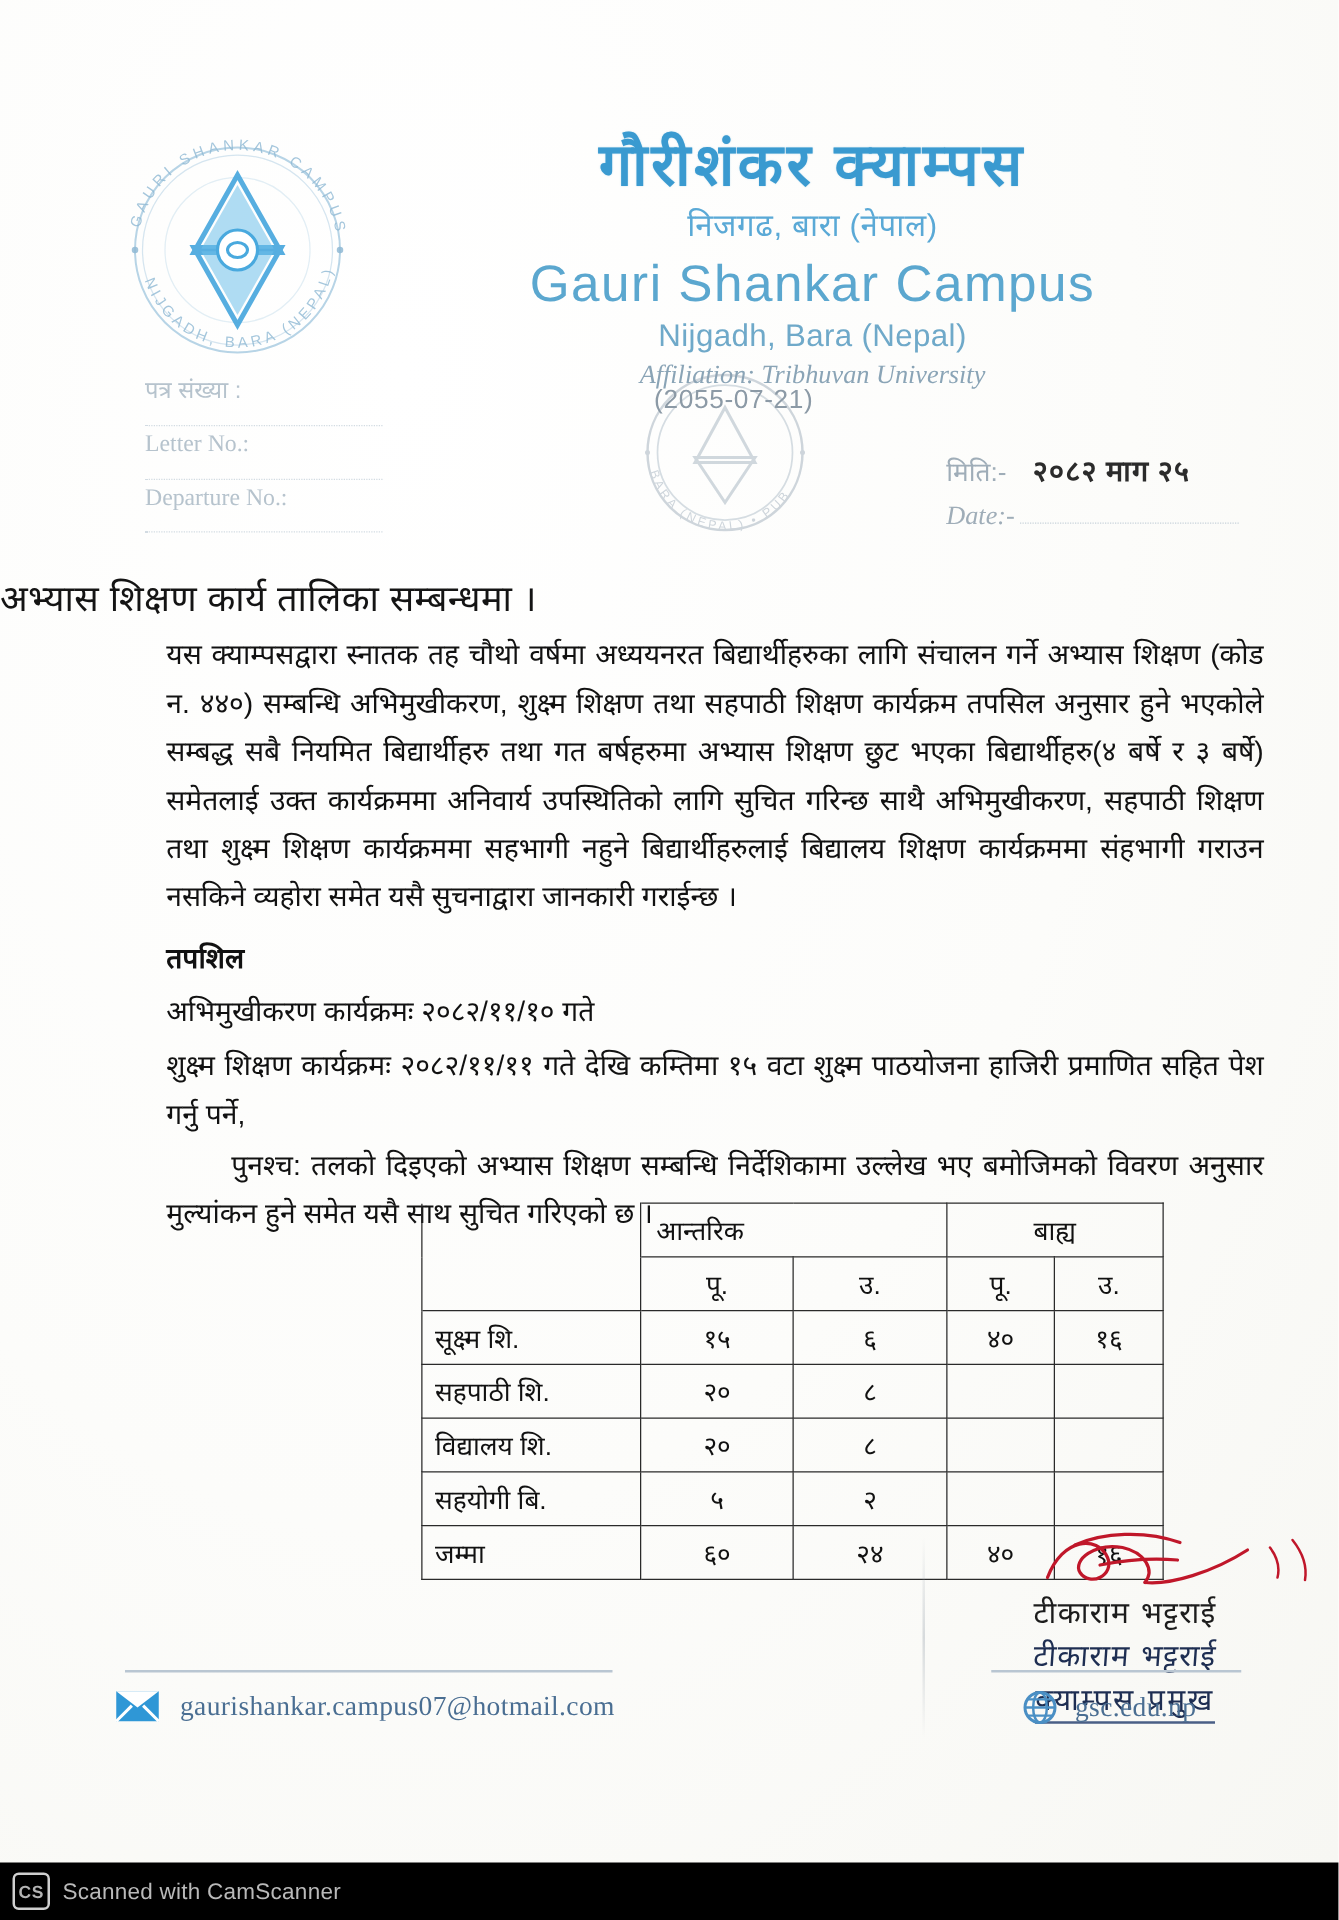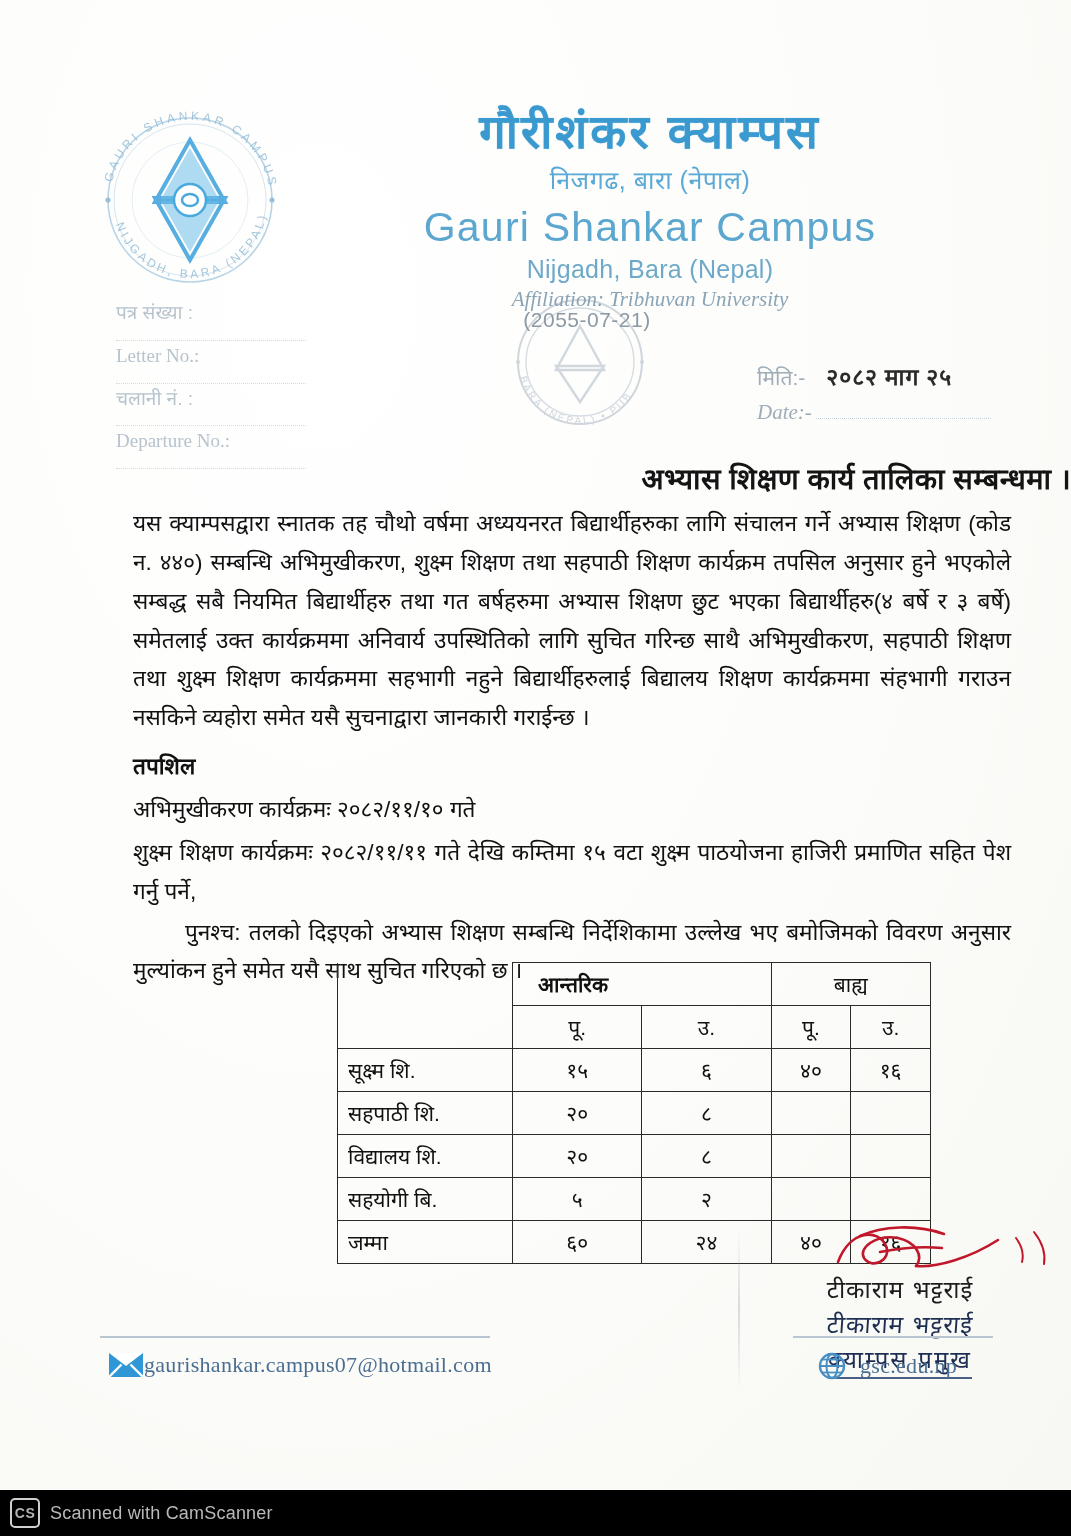--- a/index.html
+++ b/index.html
@@ -165,24 +165,24 @@
   .dateblock .dots2 {
     display:inline-block; width: 175px; margin-left:4px;
     border-bottom: 1.5px dotted #c8d2da; height: 11px;
   }
 
   
   .subject {
     position: absolute;
     left: 0; right: 0;
     top: 458px;
-    text-align: right;
+    text-align: left;
     font-family: "Liberation Sans", "DejaVu Sans", sans-serif;
     font-size: 29px;
-    font-weight: 700;
+    font-weight: 400;
     color: #141414;
     letter-spacing: .3px;
   }
   .body {
     position: absolute;
     left: 133px;
     top: 505px;
     width: 878px;
     font-family: "Liberation Sans", "DejaVu Sans", sans-serif;
     font-size: 22.6px;
@@ -215,21 +215,21 @@
     height: 38px;
     text-align: center;
     font-weight: 400;
     padding: 2px 4px;
   }
   .marks td.rowlabel, .marks th.rowlabel {
     text-align: left;
     padding-left: 10px;
     width: 160px;
   }
-  .marks th.grp { font-weight: 700; text-align: left; padding-left: 25px;}
+  .marks th.grp { font-weight: 400; text-align: left; padding-left: 12px;}
   .marks .blankcell { border-top: none; border-bottom: none; }
 
   
   .sign-wrap {
     position: absolute;
     left: 760px;
     top: 1228px;
     width: 280px;
     text-align: center;
   }
@@ -276,22 +276,22 @@
     background: #b9c6d2;
   }
   .foot-rule-r {
     position: absolute;
     left: 793px; top: 1336px;
     width: 200px; height: 2px;
     background: #b9c6d2;
   }
   .foot-mail {
     position: absolute;
-    left: 108px; top: 1352px;
-    display: flex; align-items: center; 
+    left: 92px; top: 1352px;
+    display: flex; align-items: center; gap: 16px;
   }
   .foot-web {
     position: absolute;
     left: 818px; top: 1352px;
     display: flex; align-items: center; gap: 14px;
   }
   .foot-text {
     font-family: "Liberation Serif", serif;
     font-size: 22px;
     color: #4a6e92;
@@ -405,24 +405,20 @@
   <div class="letterno">
     <div class="row">
       <span class="lbl">पत्र संख्या :</span>
       <span class="dots"></span>
     </div>
     <div class="row">
       <span>Letter No.:</span>
       <span class="dots"></span>
     </div>
     <div class="row">
-      <span class="lbl">चलानी नं. :</span>
-      <span class="dots"></span>
-    </div>
-    <div class="row">
       <span>Departure No.:</span>
       <span class="dots"></span>
     </div>
   </div>
 
   <div class="dateblock">
     <div class="r">
       <span class="mlabel">मिति:-</span>
       <span class="dval">२०८२ माग २५</span>
     </div>

